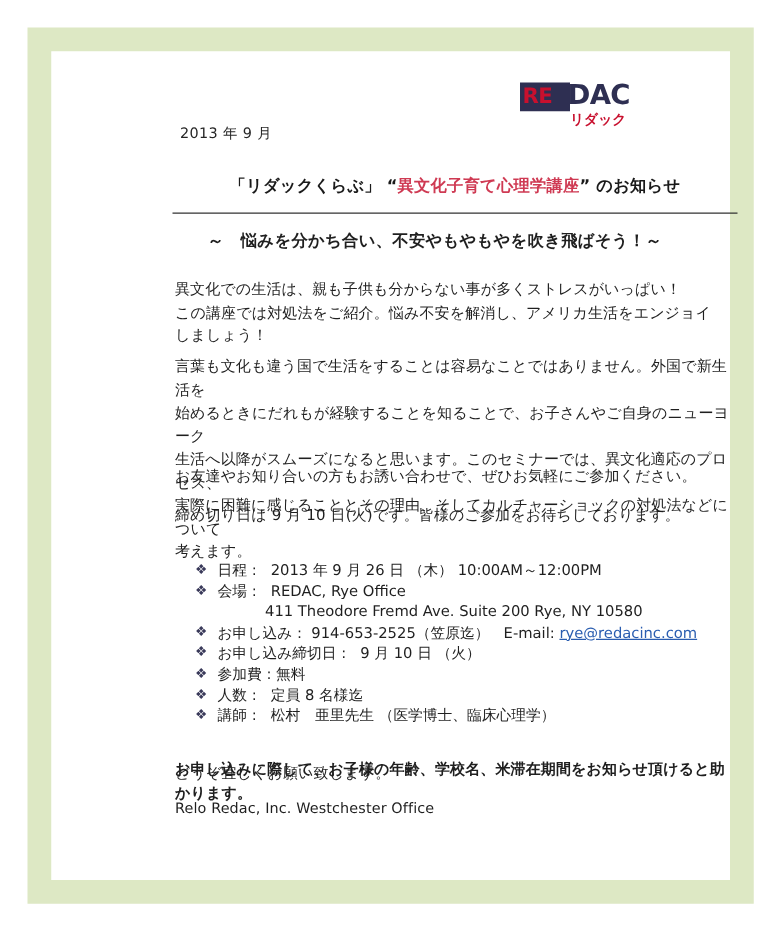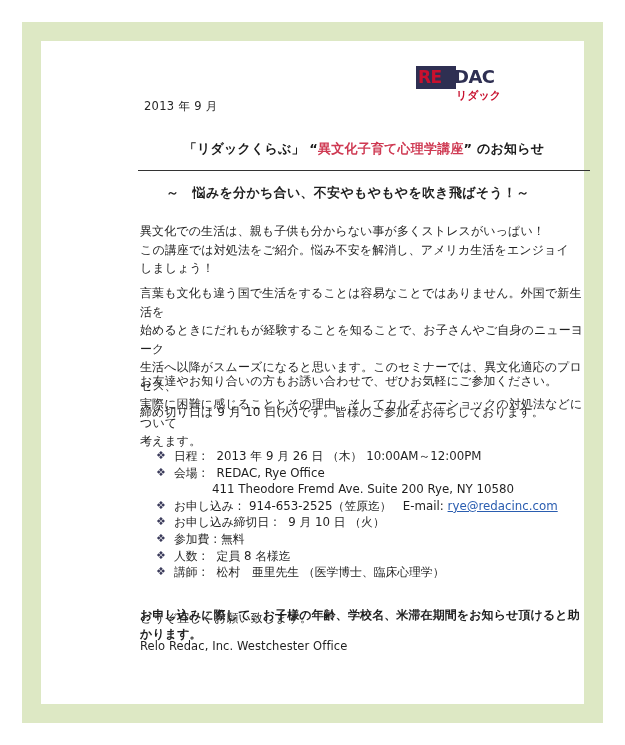--- a/index.html
+++ b/index.html
@@ -53,21 +53,21 @@
   }
   .logo-re {
     position: absolute; left: 2px; top: 1px;
     font-size: 17px; font-weight: bold;
     color: #c8102e; letter-spacing: -0.5px;
     font-family: "DejaVu Sans", sans-serif;
     line-height: 20px;
   }
   .logo-dac {
     position: absolute; left: 38px; top: 1px;
-    font-size: 18px; font-weight: bold;
+    font-size: 22px; font-weight: bold;
     color: #2e2f52; letter-spacing: -0.5px;
     font-family: "DejaVu Sans", sans-serif;
     line-height: 20px;
   }
   .logo-jp {
     position: absolute; left: 40px; top: 22px;
     font-size: 11px; font-weight: bold;
     color: #c8102e;
     letter-spacing: 0px;
   }

